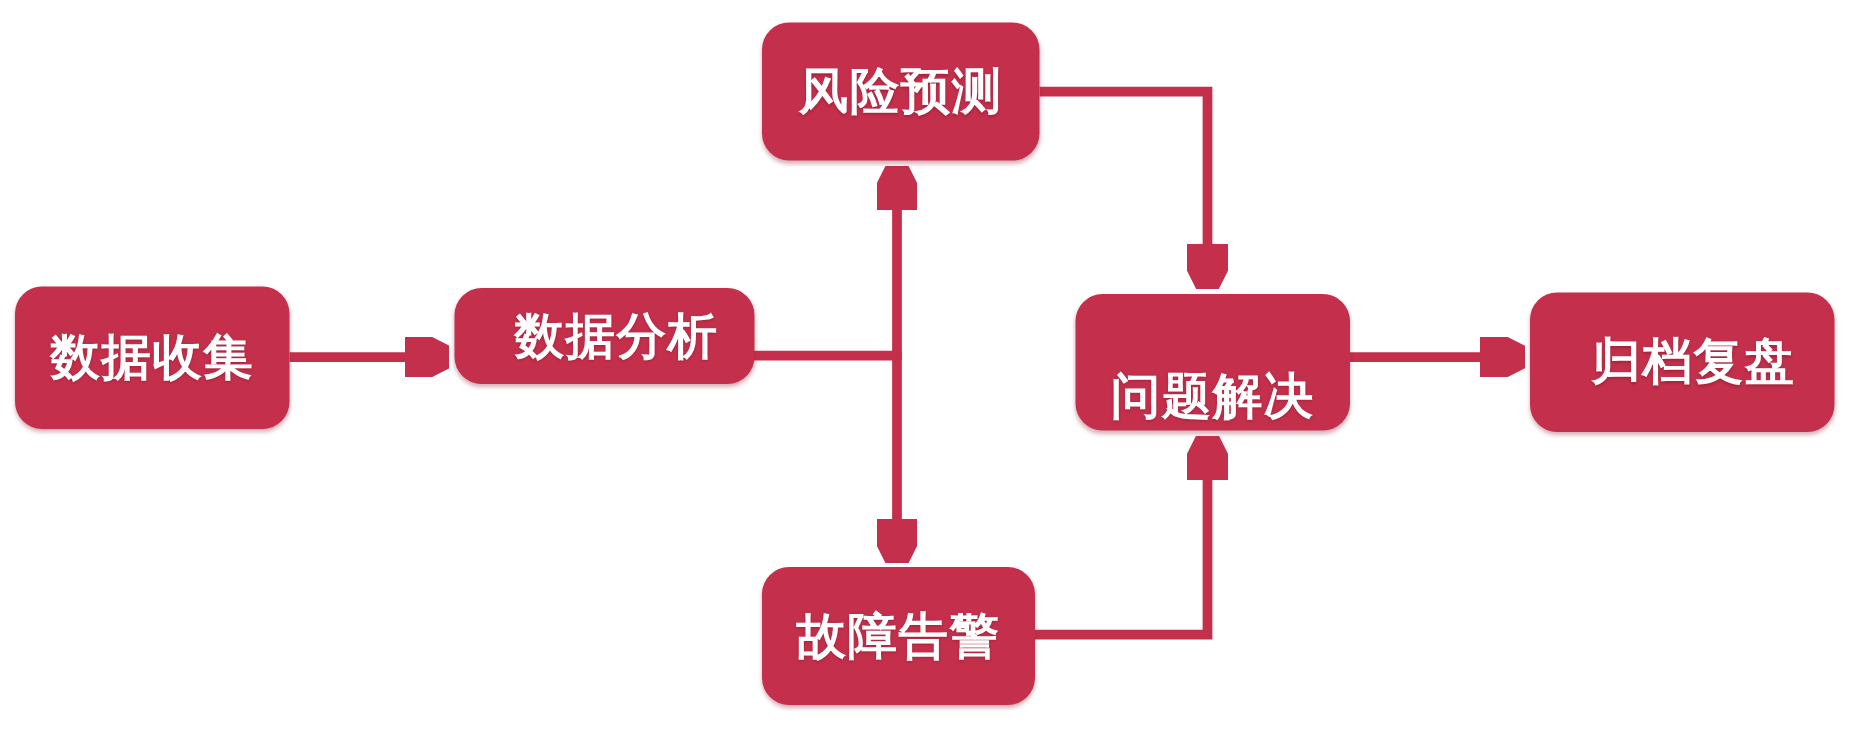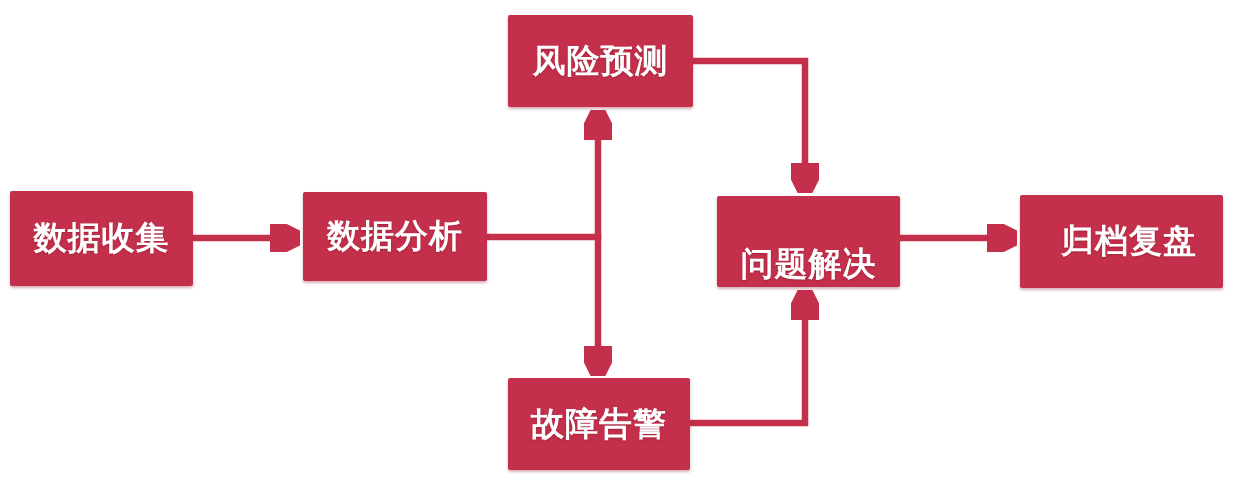--- a/index.html
+++ b/index.html
@@ -25,33 +25,33 @@
   }
   .connectors path, .connectors line {
     fill: none;
     stroke: #c4304b;
     stroke-width: 6.5;
   }
   .node {
     position: absolute;
     z-index: 2;
     background: #c4304b;
-    border-radius: 2px;
+    border-radius: 18px;
     color: #ffffff;
     font-size: 33px;
     font-weight: bold;
     letter-spacing: 1px;
     display: flex;
     align-items: center;
     justify-content: center;
     box-shadow: 0 2px 3px rgba(140, 25, 45, 0.35);
     text-shadow: 0 1px 2px rgba(120, 20, 40, 0.45);
   }
   .node-data-collection { left: 10px;   top: 191px; width: 183px; height: 95px; }
-  .node-data-analysis   { left: 303px;  top: 192px; width: 184px; height: 89px; }
+  .node-data-analysis   { left: 303px;  top: 192px; width: 184px; height: 64px; padding-left: 16px; }
   .node-risk-prediction { left: 508px;  top: 15px;  width: 185px; height: 92px; }
   .node-fault-alert     { left: 508px;  top: 378px; width: 182px; height: 92px; }
   .node-problem-solving { left: 717px;  top: 196px; width: 183px; height: 91px; align-items: flex-end; }
   .node-archive-review  { left: 1020px; top: 195px; width: 188px; height: 93px; padding-left: 15px; }
 </style>
 </head>
 <body>
 
 <div class="canvas">
 

